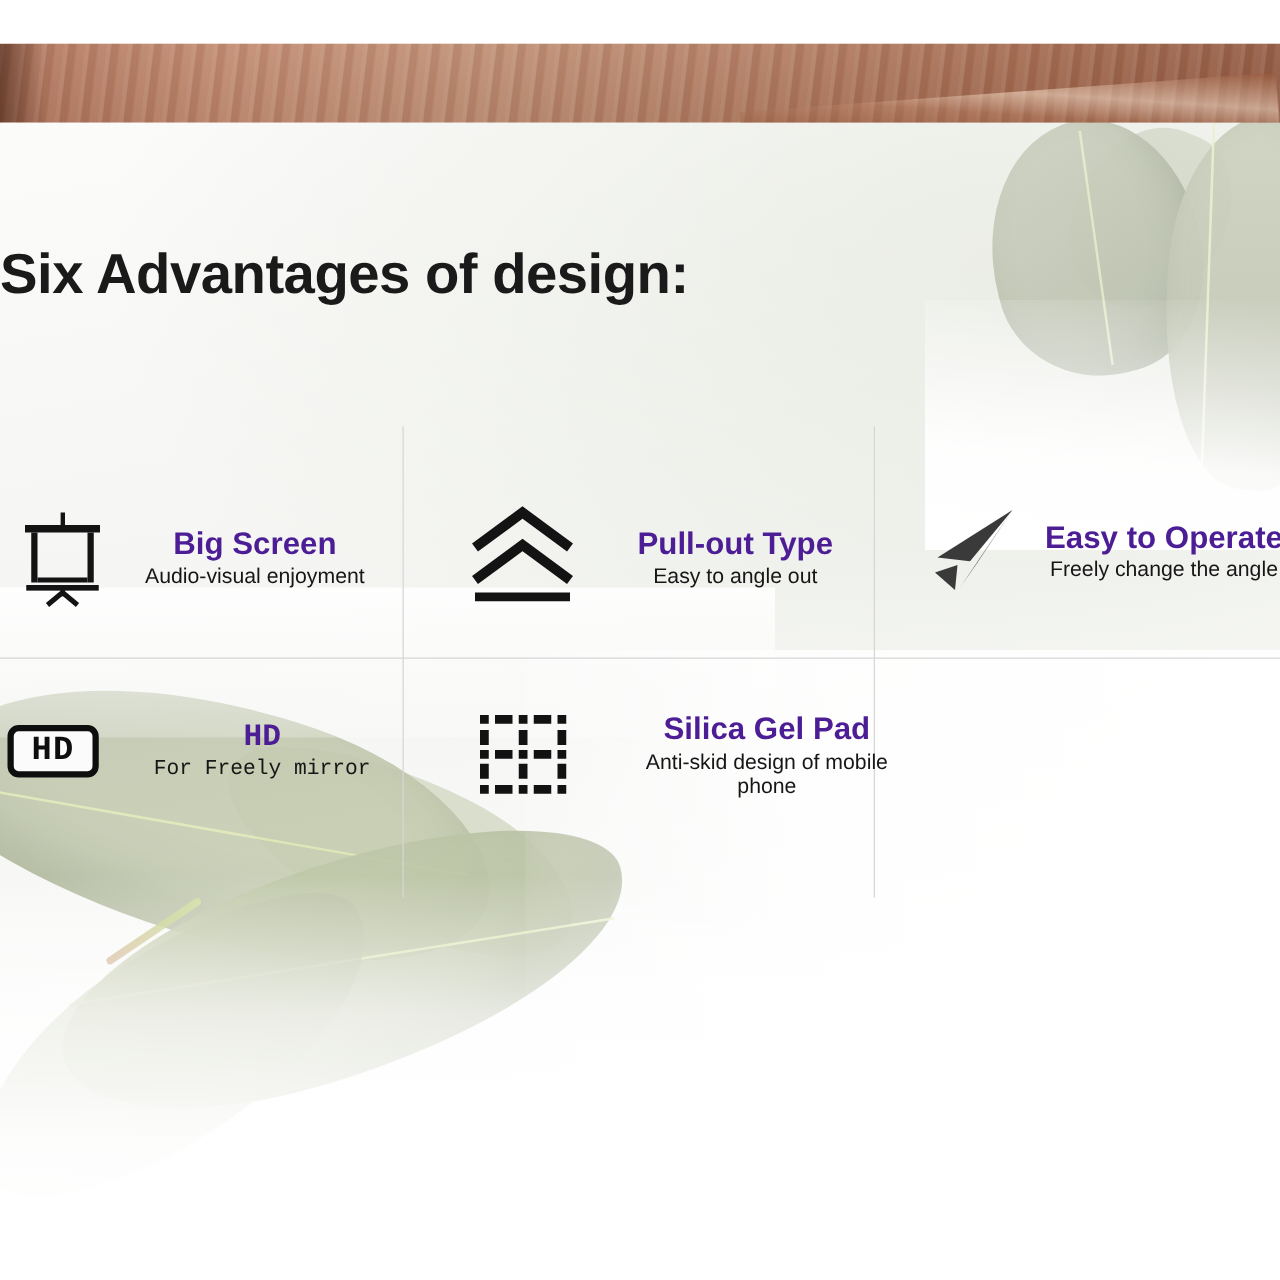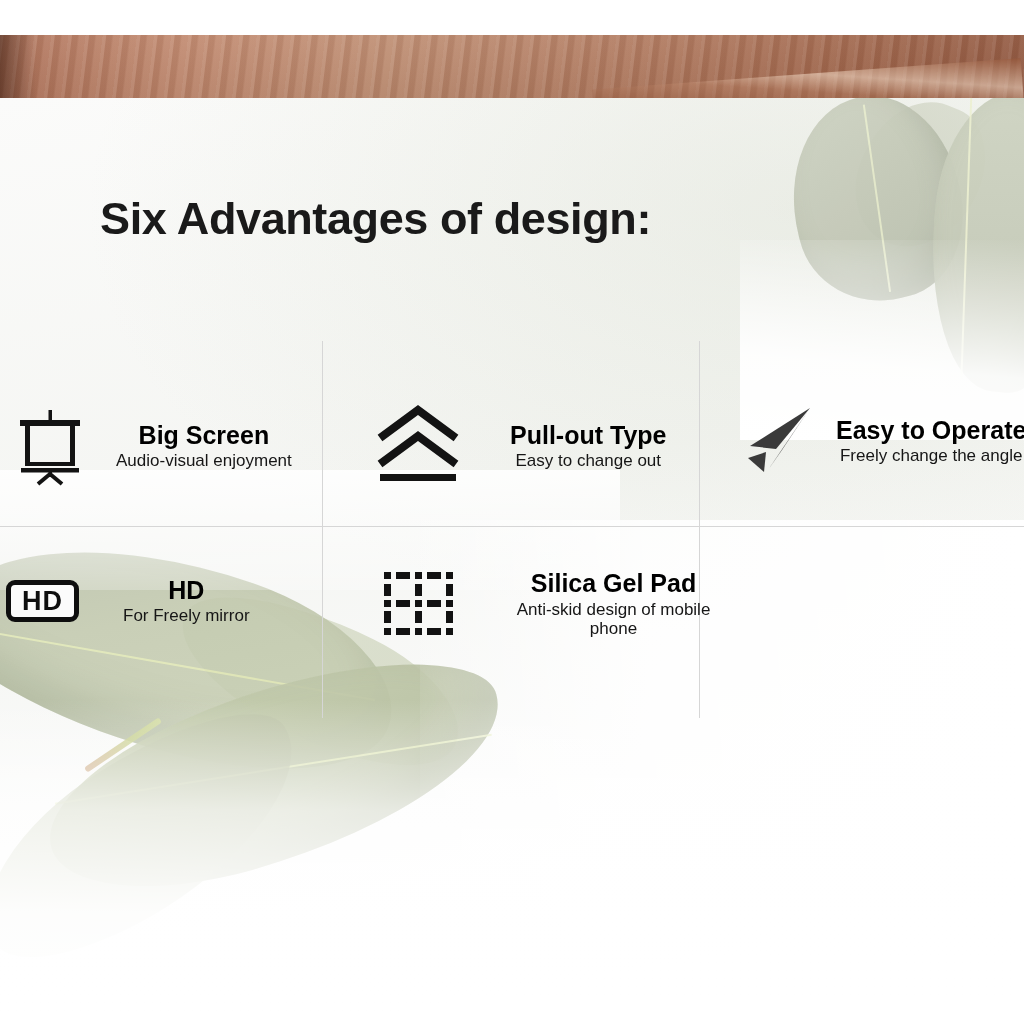--- a/index.html
+++ b/index.html
@@ -257,21 +257,21 @@
   .content {
     position: absolute;
     inset: 0;
   }
 
   .title {
     position: absolute;
     left: 0;
     top: 193px;
     width: 879px;
-    text-align: right;
+    text-align: left;
     padding-right: 228px;
     box-sizing: border-box;
     font-size: 45px;
     font-weight: bold;
     color: #1a1a1a;
     letter-spacing: -0.4px;
     white-space: nowrap;
   }
 
   
@@ -296,38 +296,38 @@
     justify-content: center;
   }
   .cell-text {
     display: flex;
     flex-direction: column;
     align-items: center;
   }
   .cell-title {
     font-size: 25px;
     font-weight: bold;
-    color: #000000;
+    color: #4c1d95;
     line-height: 1.05;
     white-space: nowrap;
   }
   .cell-sub {
     font-size: 17px;
     color: #161616;
     line-height: 1.12;
     white-space: nowrap;
     margin-top: 3px;
   }
   .cell-sub.two-line { white-space: normal; text-align: center; align-self: flex-start; max-width: 215px; }
 
   
   #cell-big-screen   { left: 10px;  top: 404px; }
   #cell-pullout      { left: 372px; top: 404px; gap: 24px; }
   #cell-easy-operate { left: 742px; top: 402px; }
-  #cell-hd           { left: 6px;   top: 577px; }
+  #cell-hd           { left: 6px;   top: 577px; font-family: Liberation Mono, monospace; }
   #cell-silica       { left: 380px; top: 566px; gap: 32px; }
 
   #cell-big-screen .cell-text   { margin-left: 22px; }
   #cell-pullout .cell-text      { margin-left: 22px; }
   #cell-easy-operate .cell-text { margin-left: 16px; }
   #cell-hd .cell-text           { margin-left: 44px; }
   #cell-silica .cell-text       { margin-left: 18px; }
 
   .hd-badge {
     width: 73px;
@@ -402,21 +402,21 @@
     <div class="cell" id="cell-pullout">
       <div class="cell-icon">
         <svg width="92" height="84" viewBox="0 0 92 84" aria-hidden="true">
           <path d="M8 34 L46 6 L84 34" stroke="#131313" stroke-width="8" fill="none" stroke-linejoin="miter"></path>
           <path d="M8 60 L46 32 L84 60" stroke="#131313" stroke-width="8" fill="none" stroke-linejoin="miter"></path>
           <rect x="8" y="70" width="76" height="7" fill="#131313"></rect>
         </svg>
       </div>
       <div class="cell-text">
         <div class="cell-title">Pull-out Type</div>
-        <div class="cell-sub">Easy to change out</div>
+        <div class="cell-sub">Easy to angle out</div>
       </div>
     </div>
 
     <div class="cell" id="cell-easy-operate">
       <div class="cell-icon">
         <svg width="78" height="78" viewBox="0 0 78 78" aria-hidden="true">
           <polygon points="68,6 8,44 34,47" fill="#3a3a3a"></polygon>
           <polygon points="68,6 40,48 26,68" fill="#3a3a3a"></polygon>
           <polygon points="6,56 24,50 22,70" fill="#3a3a3a"></polygon>
         </svg>

